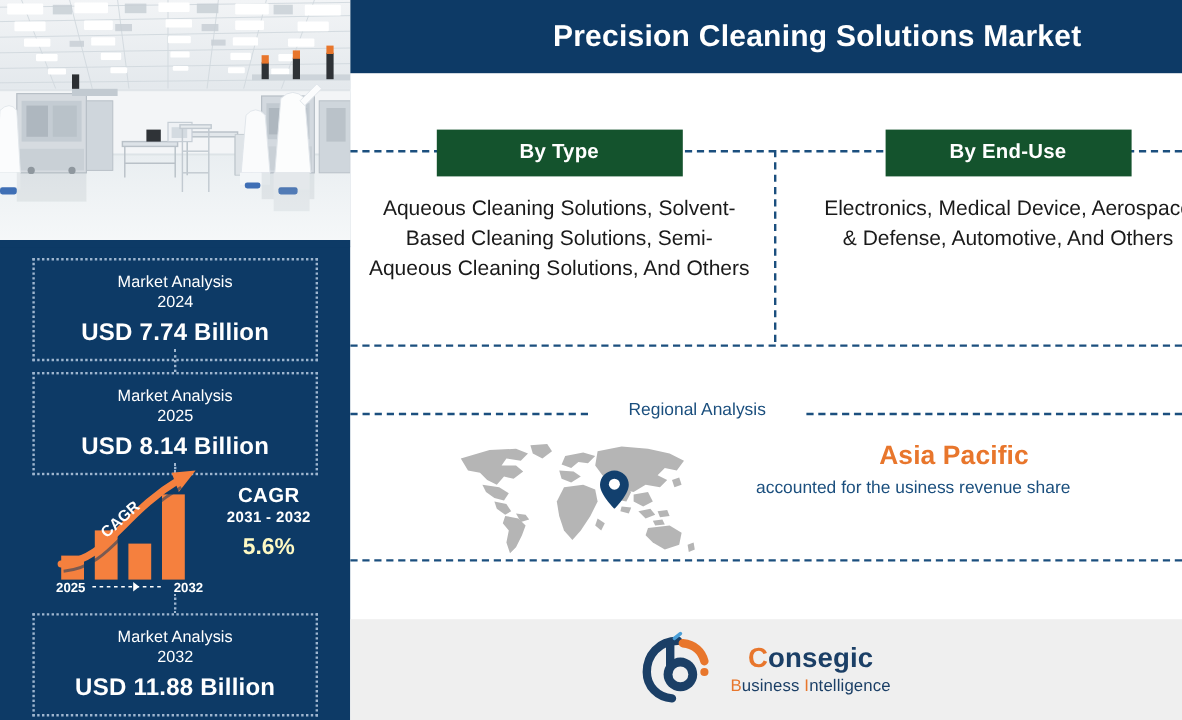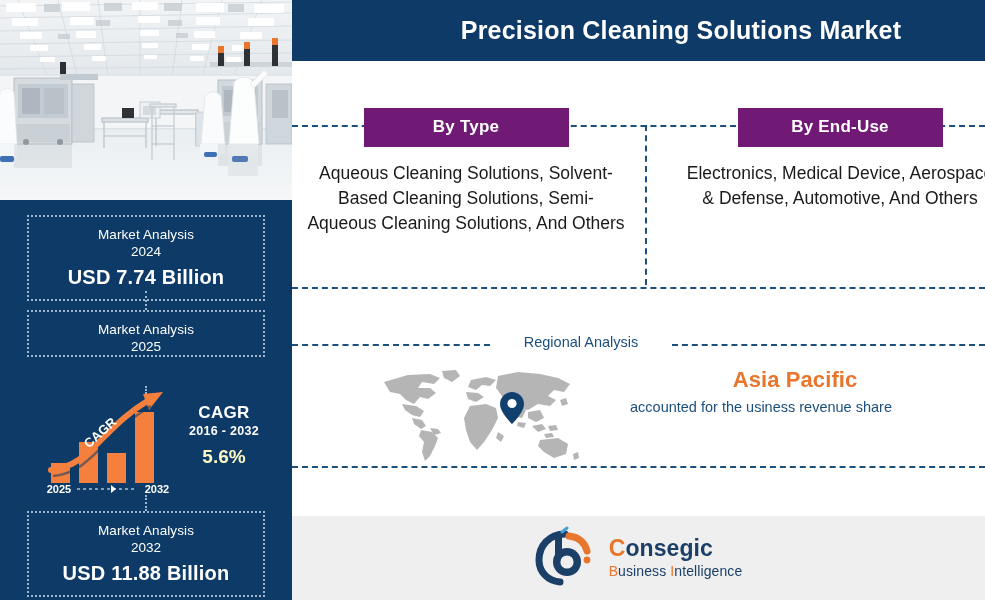--- a/index.html
+++ b/index.html
@@ -46,42 +46,42 @@
 
   
   .seg-frame{position:absolute;left:0px;top:125px;width:693px;height:160px;
              border-top:2px dashed #1b4f7e;border-bottom:2px dashed #1b4f7e;}
   .seg-divider{position:absolute;left:353px;top:125px;height:160px;border-left:2px dashed #1b4f7e;}
 
   .seg-col{position:absolute;top:108px;width:320px;text-align:center;}
   .seg-col.left-col{left:14px;}
   .seg-col.right-col{left:388px;}
   .seg-head{
-    display:inline-block;background:#701a75;color:#fff;
+    display:inline-block;background:#14532d;color:#fff;
     font-size:17px;font-weight:bold;letter-spacing:.2px;
     padding:9px 0 10px 0;width:205px;
   }
   .seg-body{font-size:17.5px;line-height:25px;color:#1a1a1a;padding-top:14px;}
 
   
   .ra-line-left{position:absolute;left:0;top:344px;width:198px;border-top:2px dashed #1b4f7e;}
   .ra-line-right{position:absolute;left:380px;top:344px;width:313px;border-top:2px dashed #1b4f7e;}
   .ra-label{position:absolute;left:198px;top:334px;width:182px;text-align:center;
             font-size:14.5px;color:#1b4f7e;}
   .ra-bottom{position:absolute;left:0;top:466px;width:693px;border-top:2px dashed #1b4f7e;}
 
   .map{position:absolute;left:86px;top:366px;width:205px;height:98px;}
   .ra-text{position:absolute;left:338px;top:366px;width:330px;}
   .ra-region{font-size:22px;font-weight:bold;color:#e8762c;line-height:28px;letter-spacing:.1px;text-align:center;}
   .ra-desc{font-size:14.5px;line-height:20px;color:#1b4f7e;padding-top:3px;}
 
   
   .footer{position:absolute;left:0;top:516px;width:693px;height:84px;background:#efefef;
           display:flex;align-items:center;justify-content:center;}
-  .logo-wrap{display:flex;align-items:center;gap:10px;}
+  .logo-wrap{display:flex;align-items:center;gap:10px;text-align:center;}
   .logo-text{line-height:1;}
   .logo-main{font-size:23px;font-weight:bold;line-height:27px;color:#1b3f66;letter-spacing:.1px;}
   .logo-main .c{color:#e8762c;}
   .logo-sub{font-size:14px;line-height:19px;color:#1b3f66;letter-spacing:.1px;}
   .logo-sub .o{color:#e8762c;}
 </style>
 </head>
 <body>
 
 <div class="canvas">
@@ -252,20 +252,21 @@
     <div class="metric-box" style="top:215px;">
       <div class="metric-label">Market Analysis</div>
       <div class="metric-year">2024</div>
       <div class="metric-value">USD 7.74 Billion</div>
     </div>
     <div class="connector" style="top:291px;height:19px;"></div>
 
     <div class="metric-box" style="top:310px;">
       <div class="metric-label">Market Analysis</div>
       <div class="metric-year">2025</div>
+      <div class="metric-value">USD 8.14 Billion</div>
     </div>
     <div class="connector" style="top:386px;height:8px;"></div>
 
     <div class="cagr-row">
       <div class="cagr-icon">
         <svg width="132" height="105" viewBox="0 0 132 105">
 
           <rect x="6" y="73" width="19" height="20" fill="#f5803e"></rect>
           <rect x="34" y="52" width="19" height="41" fill="#f5803e"></rect>
           <rect x="62" y="63" width="19" height="30" fill="#f5803e"></rect>
@@ -279,21 +280,21 @@
           <text x="58" y="46" fill="#ffffff" font-size="13" font-weight="bold" font-family="Liberation Sans, sans-serif" transform="rotate(-42 58 46)" text-anchor="middle">CAGR</text>
 
           <text x="14" y="103" fill="#ffffff" font-size="11" font-weight="bold" font-family="Liberation Sans, sans-serif" text-anchor="middle">2025</text>
           <text x="112" y="103" fill="#ffffff" font-size="11" font-weight="bold" font-family="Liberation Sans, sans-serif" text-anchor="middle">2032</text>
           <line x1="32" y1="99" x2="92" y2="99" stroke="#ffffff" stroke-width="1.2" stroke-dasharray="3,3"></line>
           <polygon points="66,95 71,99 66,103" fill="#ffffff"></polygon>
         </svg>
       </div>
       <div class="cagr-text">
         <div class="cagr-title">CAGR</div>
-        <div class="cagr-range">2016 - 2032</div>
+        <div class="cagr-range">2031 - 2032</div>
         <div class="cagr-pct">5.6%</div>
       </div>
     </div>
 
     <div class="connector" style="top:495px;height:16px;"></div>
 
     <div class="metric-box" style="top:511px;">
       <div class="metric-label">Market Analysis</div>
       <div class="metric-year">2032</div>
       <div class="metric-value">USD 11.88 Billion</div>

